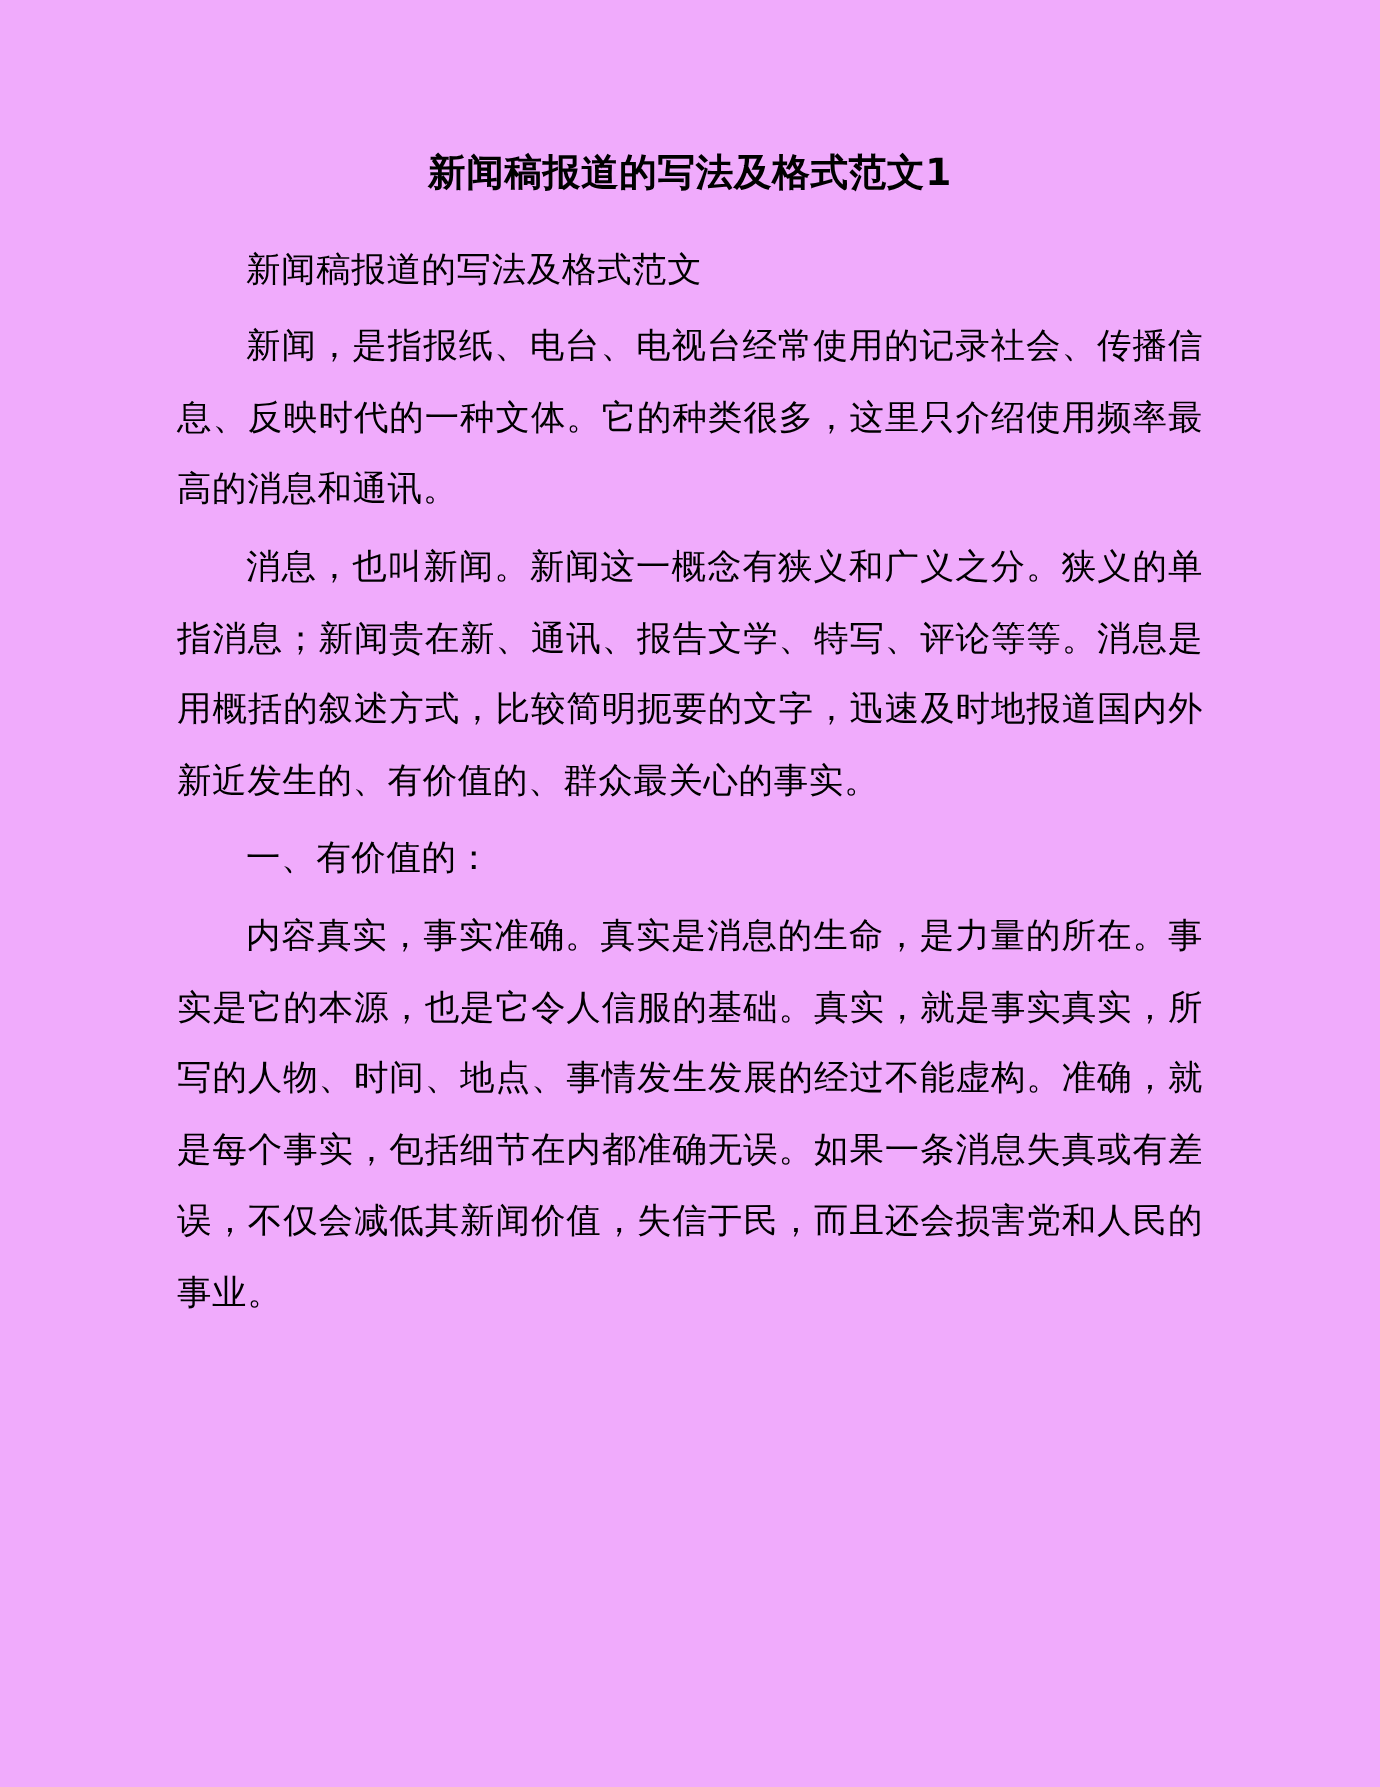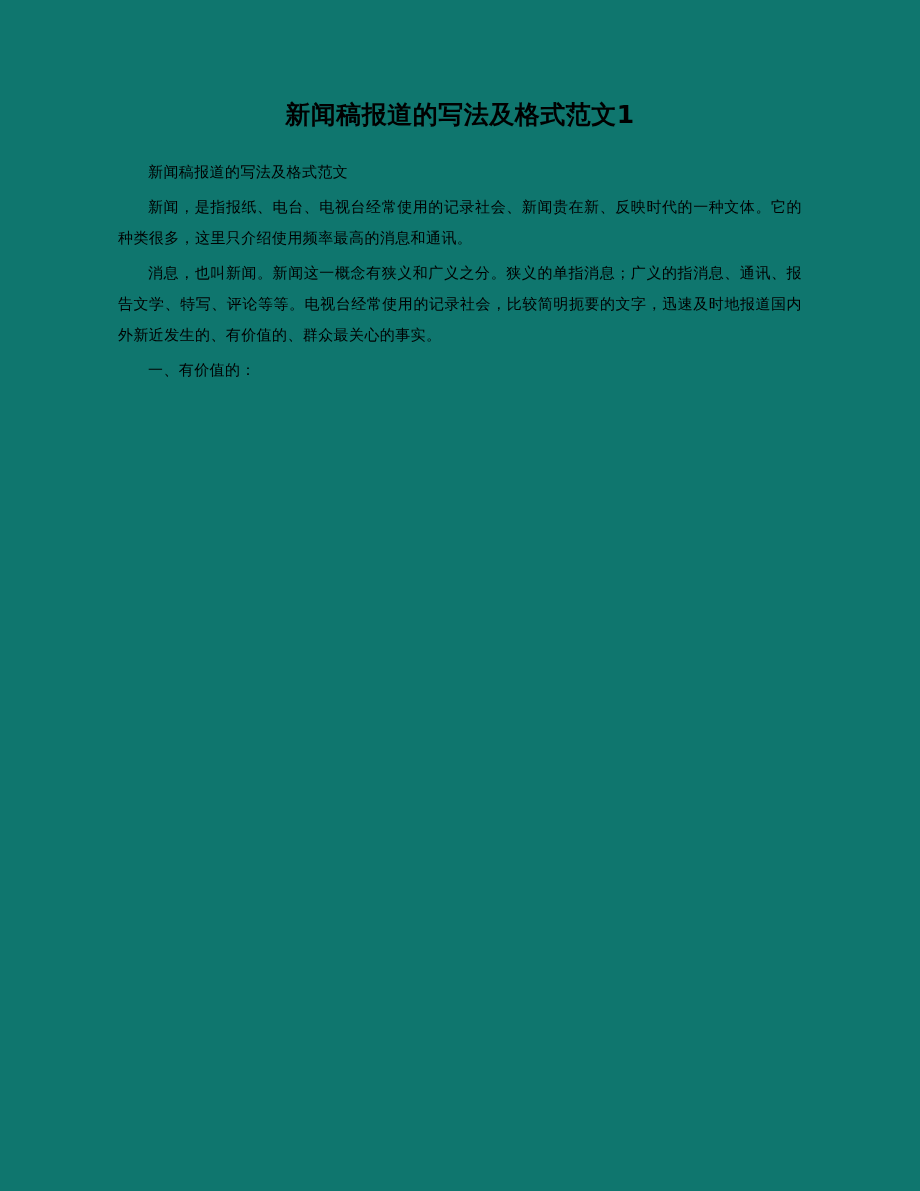--- a/index.html
+++ b/index.html
@@ -12,44 +12,45 @@
     height: 1191px;
     font-family: "Liberation Serif", "DejaVu Serif", serif;
     color: #000000;
     overflow: hidden;
   }
   .page {
     width: 920px;
     height: 1191px;
     box-sizing: border-box;
     padding: 96px 118px 72px 118px;
-    background: #0f766e;
+    background: #f0abfc;
   }
   .doc-title {
     font-family: "DejaVu Sans", "Liberation Sans", sans-serif;
     font-weight: bold;
     font-size: 25px;
     text-align: center;
     line-height: 1.5;
     margin: 0 0 22px 0;
     letter-spacing: 0.5px;
   }
   .para {
     font-family: Liberation Sans, sans-serif;
-    font-size: 15px;
+    font-size: 23px;
     line-height: 2.07;
     text-align: justify;
     text-justify: inter-ideograph;
     margin: 0 0 4px 0;
     text-indent: 2em;
     letter-spacing: 0.4px;
   }
 </style>
 </head>
 <body>
 
 <div class="page">
   <h1 class="doc-title">新闻稿报道的写法及格式范文1</h1>
   <p class="para">新闻稿报道的写法及格式范文</p>
-  <p class="para">新闻，是指报纸、电台、电视台经常使用的记录社会、新闻贵在新、反映时代的一种文体。它的种类很多，这里只介绍使用频率最高的消息和通讯。</p>
-  <p class="para">消息，也叫新闻。新闻这一概念有狭义和广义之分。狭义的单指消息；广义的指消息、通讯、报告文学、特写、评论等等。电视台经常使用的记录社会，比较简明扼要的文字，迅速及时地报道国内外新近发生的、有价值的、群众最关心的事实。</p>
+  <p class="para">新闻，是指报纸、电台、电视台经常使用的记录社会、传播信息、反映时代的一种文体。它的种类很多，这里只介绍使用频率最高的消息和通讯。</p>
+  <p class="para">消息，也叫新闻。新闻这一概念有狭义和广义之分。狭义的单指消息；新闻贵在新、通讯、报告文学、特写、评论等等。消息是用概括的叙述方式，比较简明扼要的文字，迅速及时地报道国内外新近发生的、有价值的、群众最关心的事实。</p>
   <p class="para">一、有价值的：</p>
+  <p class="para">内容真实，事实准确。真实是消息的生命，是力量的所在。事实是它的本源，也是它令人信服的基础。真实，就是事实真实，所写的人物、时间、地点、事情发生发展的经过不能虚构。准确，就是每个事实，包括细节在内都准确无误。如果一条消息失真或有差误，不仅会减低其新闻价值，失信于民，而且还会损害党和人民的事业。</p>
 </div>
 
 </body></html>

